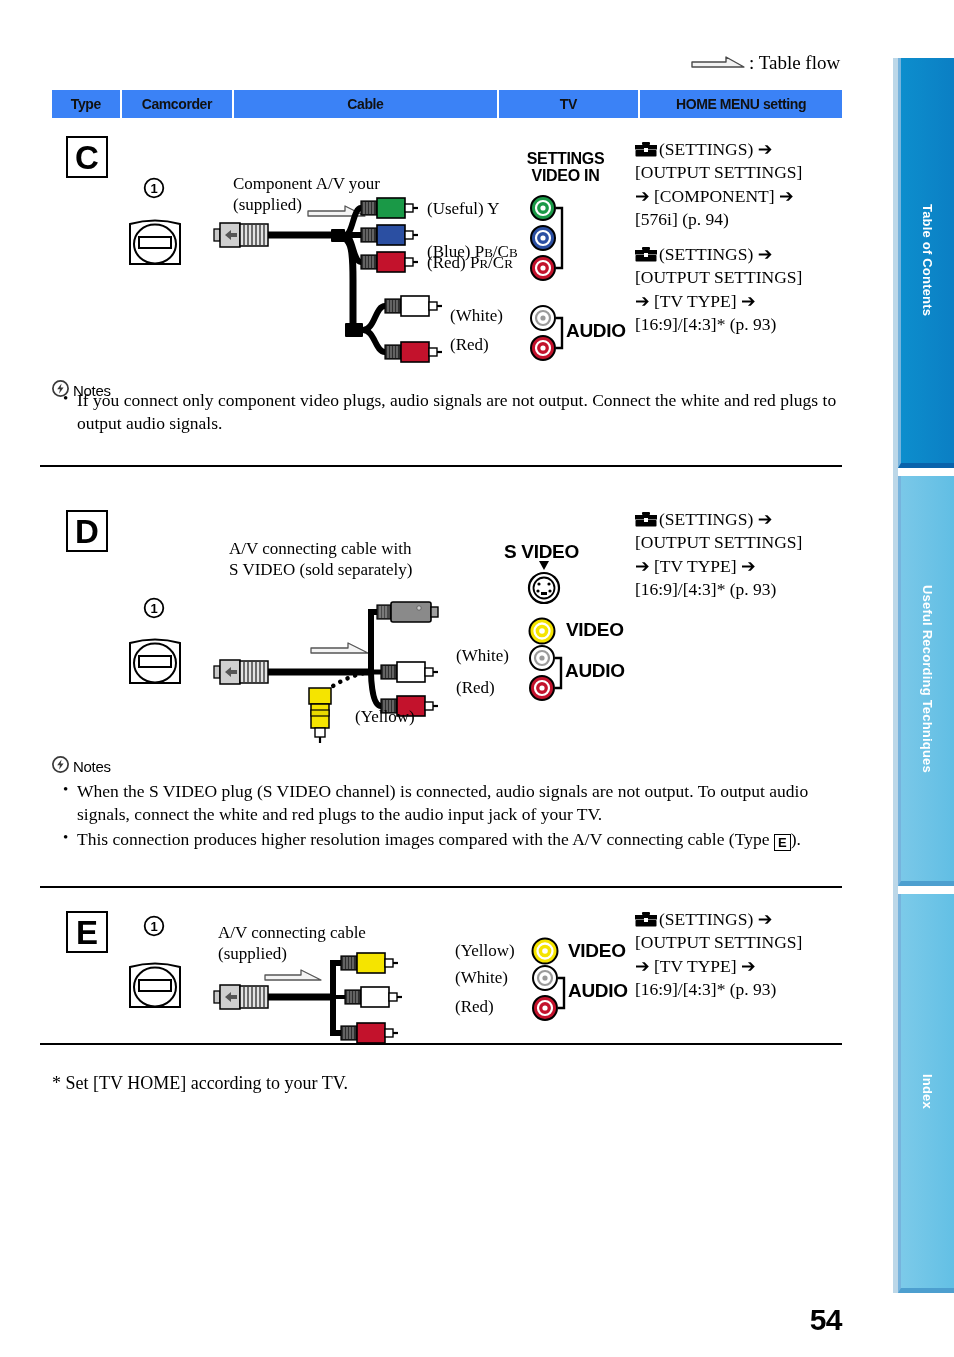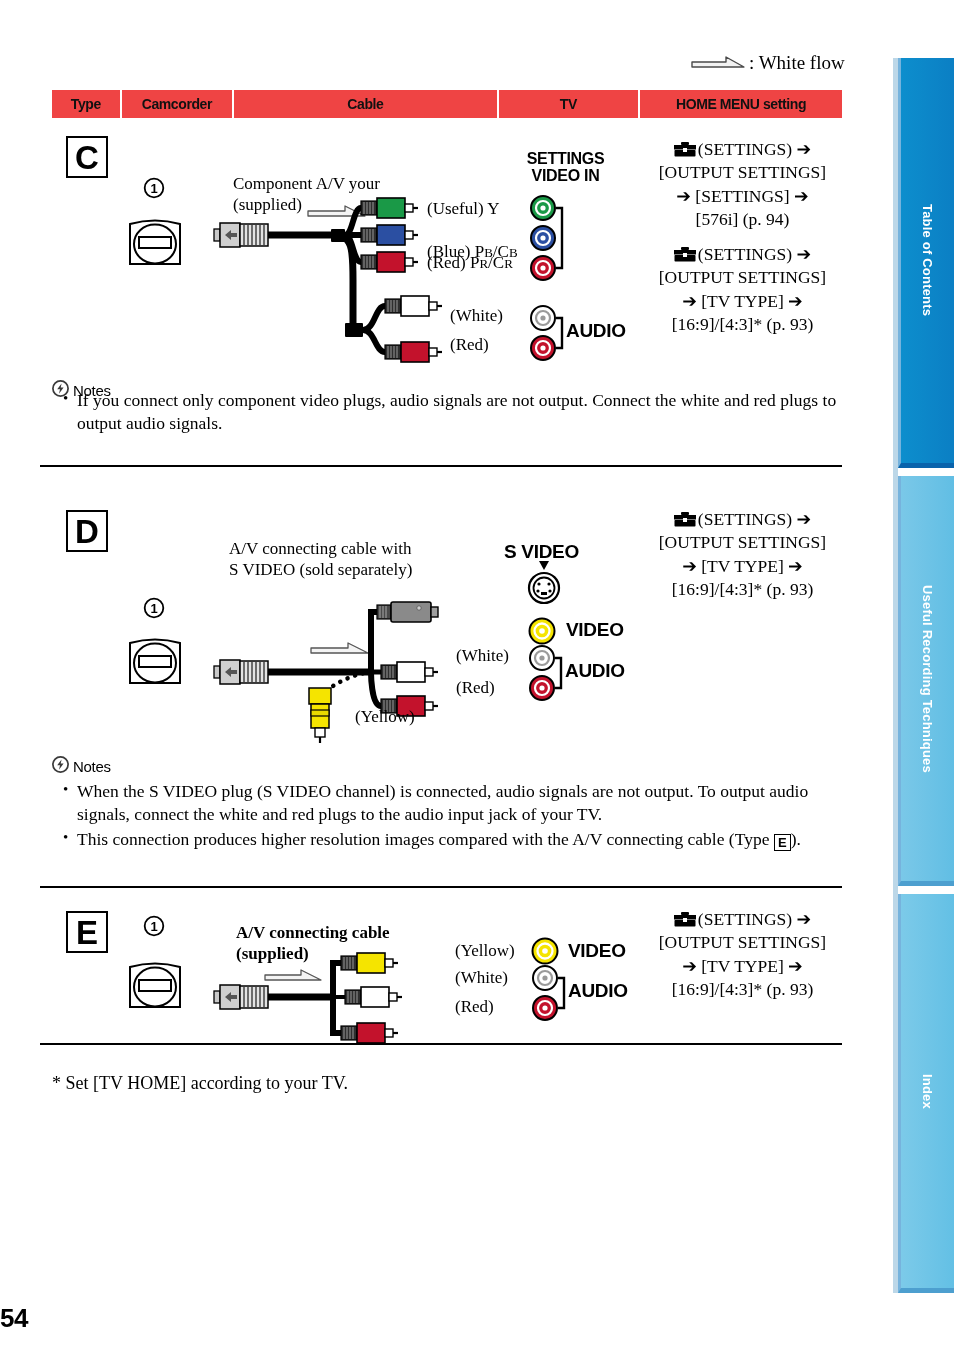--- a/index.html
+++ b/index.html
@@ -13,21 +13,21 @@
   .page { position:absolute; left:0; top:0; width:954px; height:1357px; }
 
   
   .legend { position:absolute; left:690px; top:52px; display:flex; align-items:center; gap:3px; }
   .legend .flow-arrow { display:inline-block; width:56px; height:18px; }
   .legend .legend-text { font-size:19px; font-family:"Liberation Serif", serif; }
 
   
   .thead { position:absolute; left:52px; top:90px; width:790px; height:28px; display:flex; }
   .thead .cell {
-    background:#ef4444; height:28px; display:flex; align-items:center; justify-content:center;
+    background:#3b82f6; height:28px; display:flex; align-items:center; justify-content:center;
     font-family:"Liberation Sans", sans-serif; font-size:14px; font-weight:700;
     letter-spacing:-0.4px; color:#111; margin-right:2px;
   }
   .thead .c0 { width:68px; }
   .thead .c1 { width:111px; }
   .thead .c2 { width:264px; }
   .thead .c3 { width:140px; }
   .thead .c4 { width:203px; margin-right:0; }
 
   
@@ -48,21 +48,21 @@
   
   .cable-label {
     position:absolute; font-family:"Liberation Serif", serif; font-size:17px; line-height:1.25;
   }
   .plug-label { position:absolute; font-family:"Liberation Serif", serif; font-size:17px; white-space:nowrap; }
   .jack-label { position:absolute; font-family:"Liberation Sans", sans-serif; font-weight:700; font-size:16px; letter-spacing:-0.3px; white-space:nowrap; }
   .jack-label.center { text-align:center; }
 
   
   .menu-col { position:absolute; font-family:"Liberation Serif", serif; font-size:17.5px; line-height:1.33; width:215px; }
-  .menu-col .blk { margin-bottom:12px;text-align:center; }
+  .menu-col .blk { margin-bottom:12px; }
   .menu-col .blk:last-child { margin-bottom:0; }
   .toolbox-icon { display:inline-block; width:22px; height:15px; vertical-align:-2px; margin-right:2px; }
 
   
   .notes-head { position:absolute; display:flex; align-items:center; gap:4px; }
   .notes-head .ntxt { font-family:"Liberation Sans", sans-serif; font-size:15px; font-weight:400; letter-spacing:-0.3px; }
   .note-list { position:absolute; font-family:"Liberation Serif", serif; font-size:17.5px; line-height:1.34; width:790px; }
   .note-list .bullet-item { position:relative; padding-left:15px; margin-bottom:1px; }
   .note-list .bullet-item:before { content:"•"; position:absolute; left:1px; top:-1px; font-size:15px; }
   .inline-badge {
@@ -72,22 +72,22 @@
   }
 
   
   .divider { position:absolute; left:40px; width:802px; height:2px; background:#000; }
 
   
   .footnote { position:absolute; font-family:"Liberation Serif", serif; font-size:18px; }
 
   
   .page-num {
-    position:absolute; left:0; top:1303px; width:842px; text-align:left;
-    font-family:"Liberation Sans", sans-serif; font-size:26px; font-weight:700; letter-spacing:-0.5px;
+    position:absolute; left:0; top:1303px; width:842px; text-align:right;
+    font-family:"Liberation Sans", sans-serif; font-size:30px; font-weight:700; letter-spacing:-0.5px;
   }
 
   
   .sidebar { position:absolute; left:893px; top:58px; width:61px; height:1235px; }
   .tab {
     position:absolute; left:5px; width:56px;
     border-left:3px solid #76b3dd;
     box-sizing:border-box;
     display:flex; align-items:center; justify-content:center;
   }
@@ -106,21 +106,21 @@
 <body>
 
 <div class="page">
 
   <div class="legend">
     <span class="flow-arrow">
       <svg width="56" height="18" viewBox="0 0 56 18">
         <path d="M2,13 L2,8 L36,8 L36,3 L54,13 Z" fill="#f2f2f2" stroke="#4a4a4a" stroke-width="1.4" stroke-linejoin="round"></path>
       </svg>
     </span>
-    <span class="legend-text">: White flow</span>
+    <span class="legend-text">: Table flow</span>
   </div>
 
   <div class="thead">
     <div class="cell c0">Type</div>
     <div class="cell c1">Camcorder</div>
     <div class="cell c2">Cable</div>
     <div class="cell c3">TV</div>
     <div class="cell c4">HOME MENU setting</div>
   </div>
 
@@ -309,21 +309,21 @@
       <div class="blk">
         <span class="toolbox-icon">
           <svg width="22" height="15" viewBox="0 0 22 15">
             <rect x="7" y="0" width="8" height="3" rx="1" fill="#000"></rect>
             <rect x="0" y="3" width="22" height="4.5" fill="#000"></rect>
             <rect x="0.5" y="8" width="21" height="6.5" rx="0.8" fill="#000"></rect>
             <rect x="9" y="6" width="4" height="4" fill="#fff"></rect>
           </svg>
         </span><span>(SETTINGS) ➔</span><br>
         <span>[OUTPUT SETTINGS]</span><br>
-        <span>➔ [SETTINGS] ➔</span><br>
+        <span>➔ [COMPONENT] ➔</span><br>
         <span>[576i] (p. 94)</span>
       </div>
       <div class="blk">
         <span class="toolbox-icon">
           <svg width="22" height="15" viewBox="0 0 22 15">
             <rect x="7" y="0" width="8" height="3" rx="1" fill="#000"></rect>
             <rect x="0" y="3" width="22" height="4.5" fill="#000"></rect>
             <rect x="0.5" y="8" width="21" height="6.5" rx="0.8" fill="#000"></rect>
             <rect x="9" y="6" width="4" height="4" fill="#fff"></rect>
           </svg>
@@ -541,21 +541,21 @@
     </span>
 
     <span class="camcorder" style="left:126px; top:961px;">
       <svg width="58" height="50" viewBox="0 0 58 50">
         <path d="M4,6 L4,46 L54,46 L54,6 Q29,-1 4,6 Z" fill="#fff" stroke="#000" stroke-width="2"></path>
         <ellipse cx="29" cy="26" rx="21" ry="19.5" fill="#fff" stroke="#000" stroke-width="2"></ellipse>
         <rect x="13" y="19" width="32" height="11" fill="#fff" stroke="#000" stroke-width="2"></rect>
       </svg>
     </span>
 
-    <div class="cable-label" style="left:236px; top:922px;font-weight:bold;">
+    <div class="cable-label" style="left:218px; top:922px;">
       <div>A/V connecting cable</div>
       <div>(supplied)</div>
     </div>
 
     <span style="position:absolute; left:205px; top:945px;">
       <svg width="300" height="115" viewBox="0 0 300 115">
 
         <path d="M60,35 L60,30 L96,30 L96,25 L116,35 Z" fill="#f4f4f4" stroke="#555" stroke-width="1.3" stroke-linejoin="round"></path>
 
         <rect x="9" y="46" width="6" height="12" fill="#c9c9c9" stroke="#000" stroke-width="1.3"></rect>

